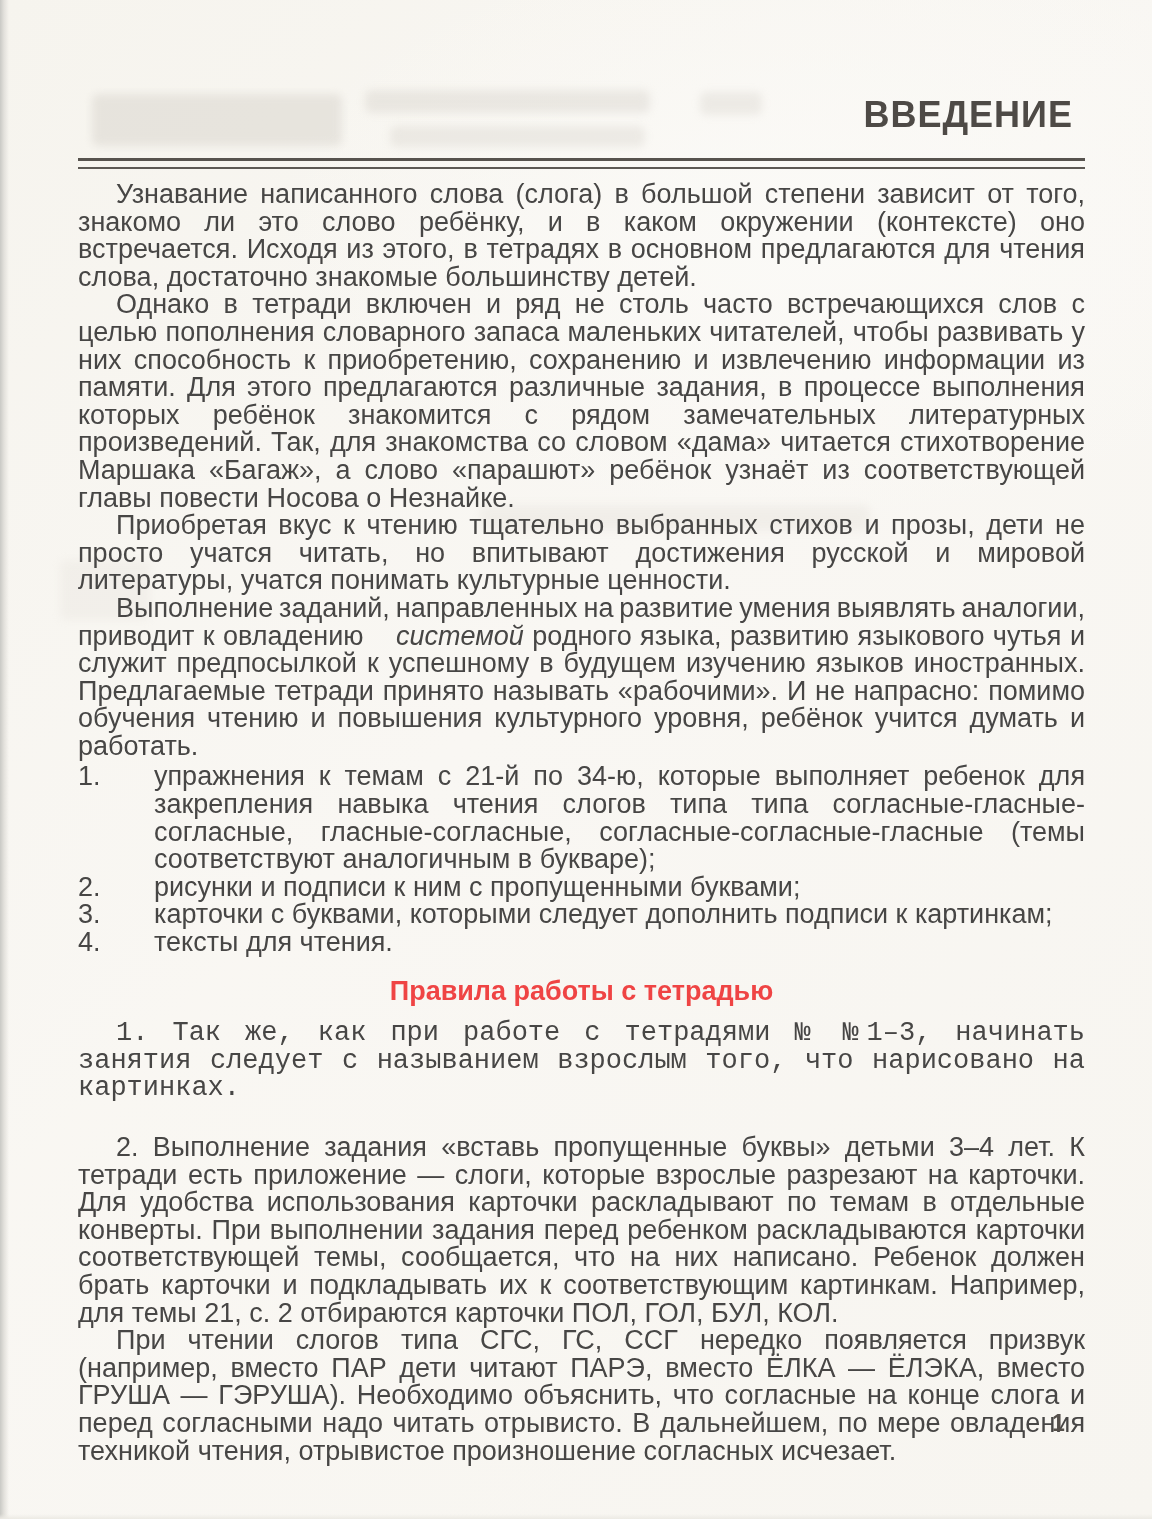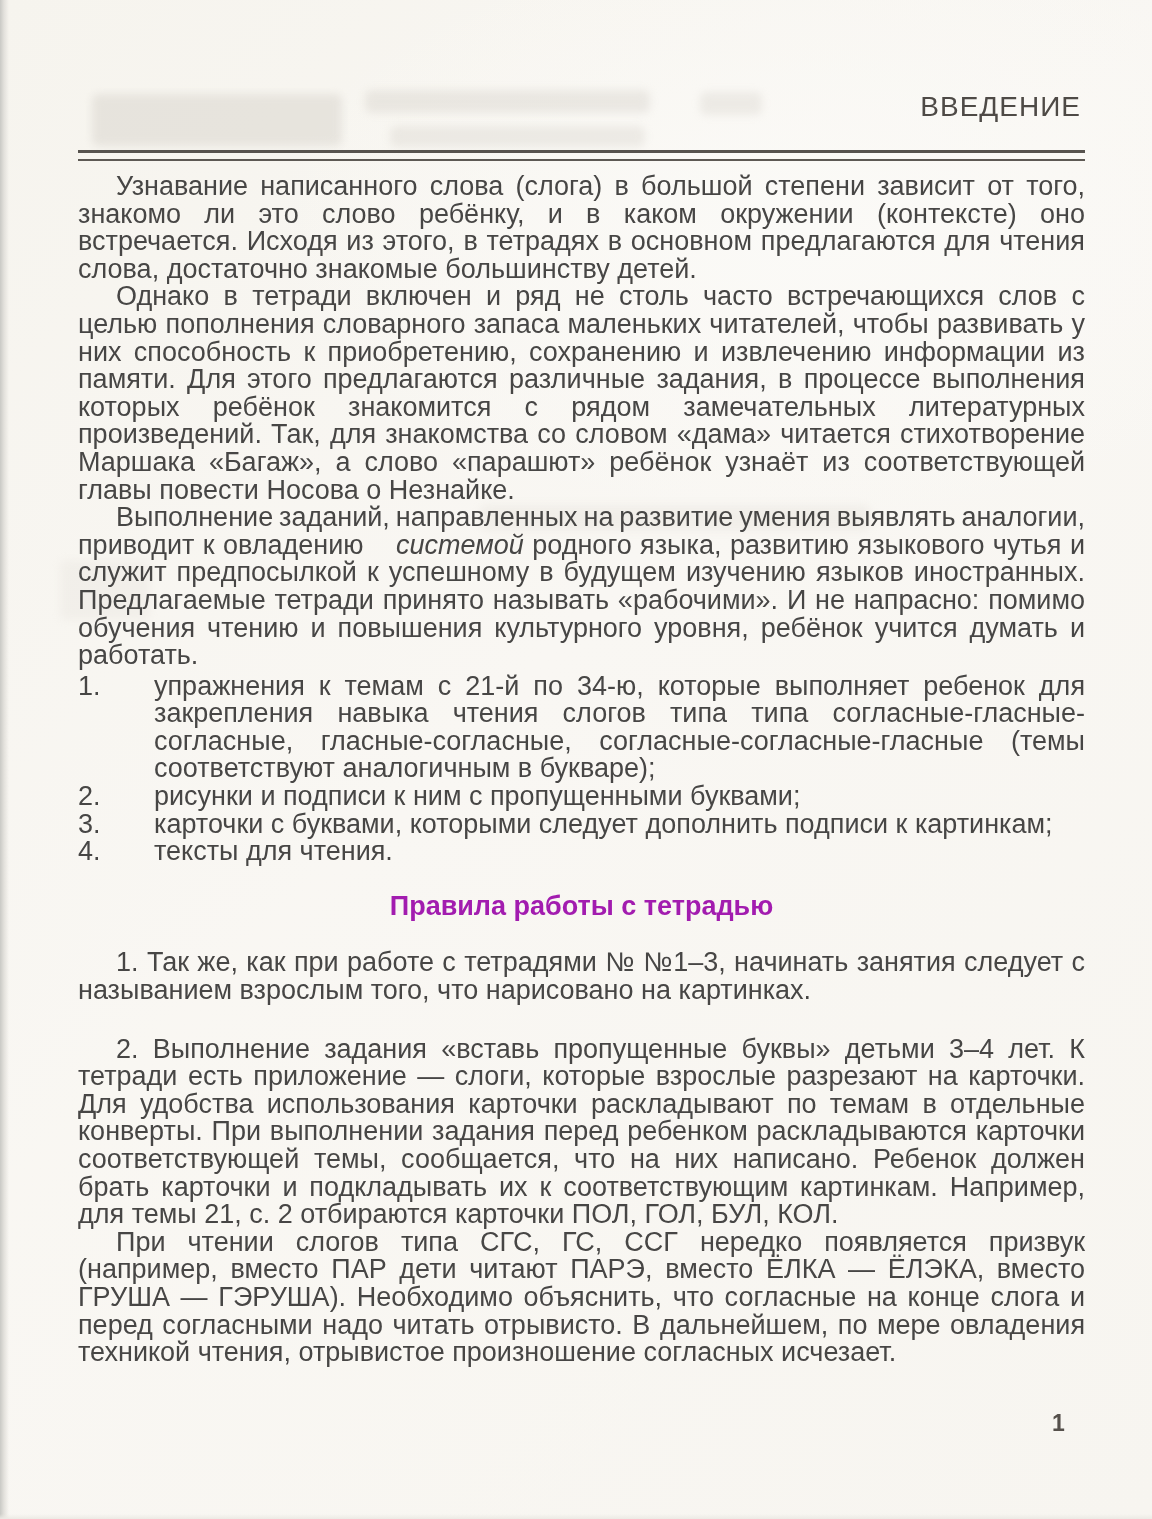--- a/index.html
+++ b/index.html
@@ -32,24 +32,24 @@
   .g3 { left: 390px; top: 126px; width: 255px; height: 21px; background: #cfcac2; opacity: .30; }
   .g4 { left: 700px; top: 92px;  width: 62px;  height: 23px; background: #ccc7bf; opacity: .28; }
   .g5 { left: 480px; top: 505px; width: 390px; height: 26px; background: #d6d1c9; opacity: .22; }
   .g6 { left: 60px;  top: 560px; width: 90px;  height: 60px; background: #d8d3cb; opacity: .18; }
 
   .content {
     position: absolute; left: 78px; top: 85px; width: 1007px;
   }
 
   .page-title {
-    margin: 4px;
+    margin: 12px;
     text-align: right;
-    font-size: 28px;
-    font-weight: normal;
+    font-size: 36px;
+    font-weight: bold;
     letter-spacing: 1px;
     color: #4e4a46;
     line-height: 36px;
   }
 
   .double-rule {
     margin-top: 25px;
     height: 6px;
     border-top: 3px solid #57534e;
     border-bottom: 2px solid #5d5954;
@@ -72,28 +72,28 @@
     text-indent: 20px;
     color: #454341;
   }
 
   .num-list { margin-top: 3px; }
   .num-item { display: flex; }
   .num-item .num { flex: none; width: 35px; }
   .num-item .txt { flex: 1; text-align: justify; margin-left: 41px; }
 
   .rules-heading {
-    margin-top: 27px;
+    margin-top: 21px;
     text-align: center;
     font-weight: bold;
-    color: #a21caf;
+    color: #ef4444;
   }
 
   .rule-p { text-align: justify; text-indent: 38px; }
-  .rp1 { margin-top: 29px; }
+  .rp1 { margin-top: 15px; font-family: Liberation Mono, monospace; }
   .rp2 { margin-top: 31px; }
   .rp5 { margin-top: 27px; text-align: left; }
 
   .page-number {
     position: absolute;
     left: 1052px; top: 1410px;
     font-size: 23px;
     font-weight: bold;
     color: #55504b;
   }
@@ -113,20 +113,21 @@
 
 <div class="content">
 
   <h1 class="page-title">ВВЕДЕНИЕ</h1>
   <div class="double-rule"></div>
 
   <div class="body-text">
 
     <p class="para first-para">Узнавание написанного слова (слога) в большой степени зависит от того, знакомо ли это слово ребёнку, и в каком окружении (контексте) оно встречается. Исходя из этого, в тетрадях в основном предлагаются для чтения слова, достаточно знакомые большинству детей.</p>
     <p class="para">Однако в тетради включен и ряд не столь часто встречающихся слов с целью пополнения словарного запаса маленьких читателей, чтобы развивать у них способность к приобретению, сохранению и извлечению информации из памяти. Для этого предлагаются различные задания, в процессе выполнения которых ребёнок знакомится с рядом замечательных литературных произведений. Так, для знакомства со словом «дама» читается стихотворение Маршака «Багаж», а слово «парашют» ребёнок узнаёт из соответствующей главы повести Носова о Незнайке.</p>
+    <p class="para">Приобретая вкус к чтению тщательно выбранных стихов и прозы, дети не просто учатся читать, но впитывают достижения русской и мировой литературы, учатся понимать культурные ценности.</p>
 
     <p class="para tight"><span>Выполнение заданий, направленных на развитие умения выявлять аналогии, приводит к овладению </span><span class="italic">системой</span><span> родного языка, развитию языкового чутья и служит предпосылкой к успешному в будущем изучению языков иностранных. Предлагаемые тетради принято называть «рабочими». И не напрасно: помимо обучения чтению и повышения культурного уровня, ребёнок учится думать и работать.</span></p>
 
 
     <div class="num-list">
       <div class="num-item">
         <span class="num">1.</span>
         <span class="txt">упражнения к темам с 21-й по 34-ю, которые выполняет ребенок для закрепления навыка чтения слогов типа типа согласные-гласные-согласные, гласные-согласные, согласные-согласные-гласные (темы соответствуют аналогичным в букваре);</span>
       </div>
       <div class="num-item">

